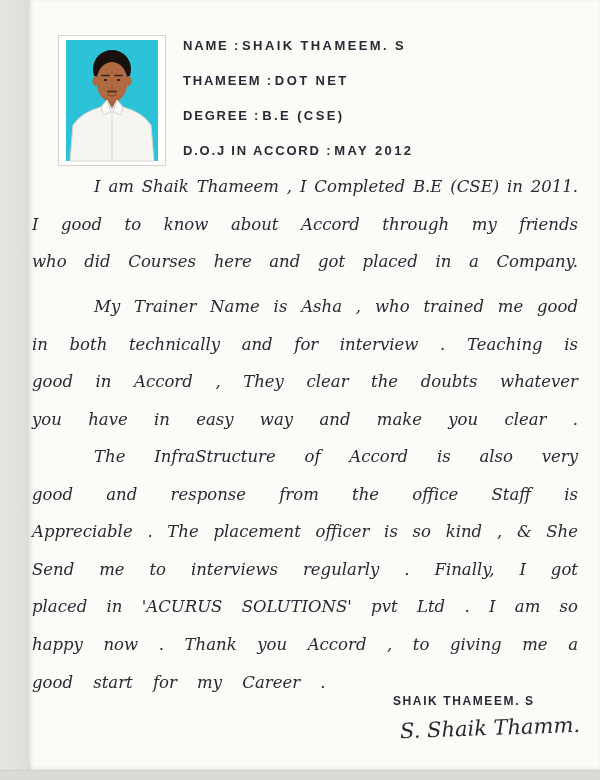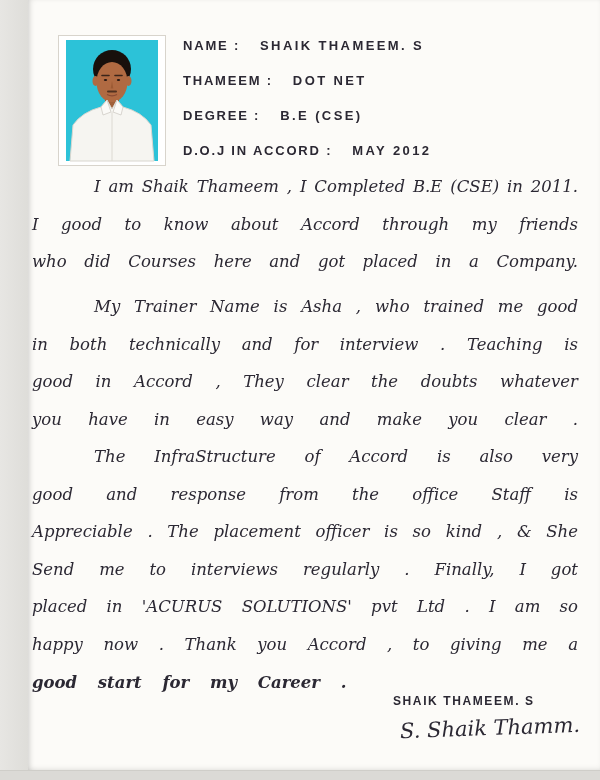--- a/index.html
+++ b/index.html
@@ -10,35 +10,35 @@
   }
   .paper{
     position:absolute;left:28px;top:0;width:572px;height:771px;
     background:var(--paper,#fcfbf8);
     box-shadow:inset 4px 0 6px -3px rgba(0,0,0,.18), inset 0 -4px 6px -3px rgba(0,0,0,.12);
   }
   
   .photo-frame{position:absolute;left:30px;top:35px;width:108px;height:131px;}
   
   .header-fields{position:absolute;left:155px;top:38px;display:flex;flex-direction:column;gap:20px;}
-  .field{display:flex;align-items:flex-end;gap:20px;color:var(--ink,#2b2833);}
+  .field{display:flex;align-items:flex-end;gap:2px;color:var(--ink,#2b2833);}
   .flabel{font-size:13px;letter-spacing:1.8px;font-weight:600;white-space:nowrap;}
   .fvalue{font-size:13px;letter-spacing:2.4px;font-weight:600;white-space:nowrap;}
   
   .para{position:absolute;left:4px;width:546px;color:var(--ink,#2b2833);}
   .p1{top:168px;}
   .p2{top:288px;}
   .p3{top:438px;}
   .line{
     font-family:"DejaVu Serif",serif;font-style:italic;
     font-size:16.5px;line-height:37.6px;
     text-align:justify;text-align-last:justify;
   }
   .indent{padding-left:62px;}
-  .plain{text-align:left;text-align-last:left;word-spacing:15px;font-weight:bold;}
+  .plain{text-align:left;text-align-last:left;word-spacing:15px;}
   .footer-name{
     position:absolute;left:365px;top:694px;color:var(--ink,#2b2833);
     font-size:12px;letter-spacing:1.6px;font-weight:600;white-space:nowrap;
   }
   .signature{
     position:absolute;left:372px;top:716px;color:var(--ink,#2b2833);
     font-family:"DejaVu Serif",serif;font-style:italic;font-size:21px;
     transform:rotate(-2deg);white-space:nowrap;
   }
   

